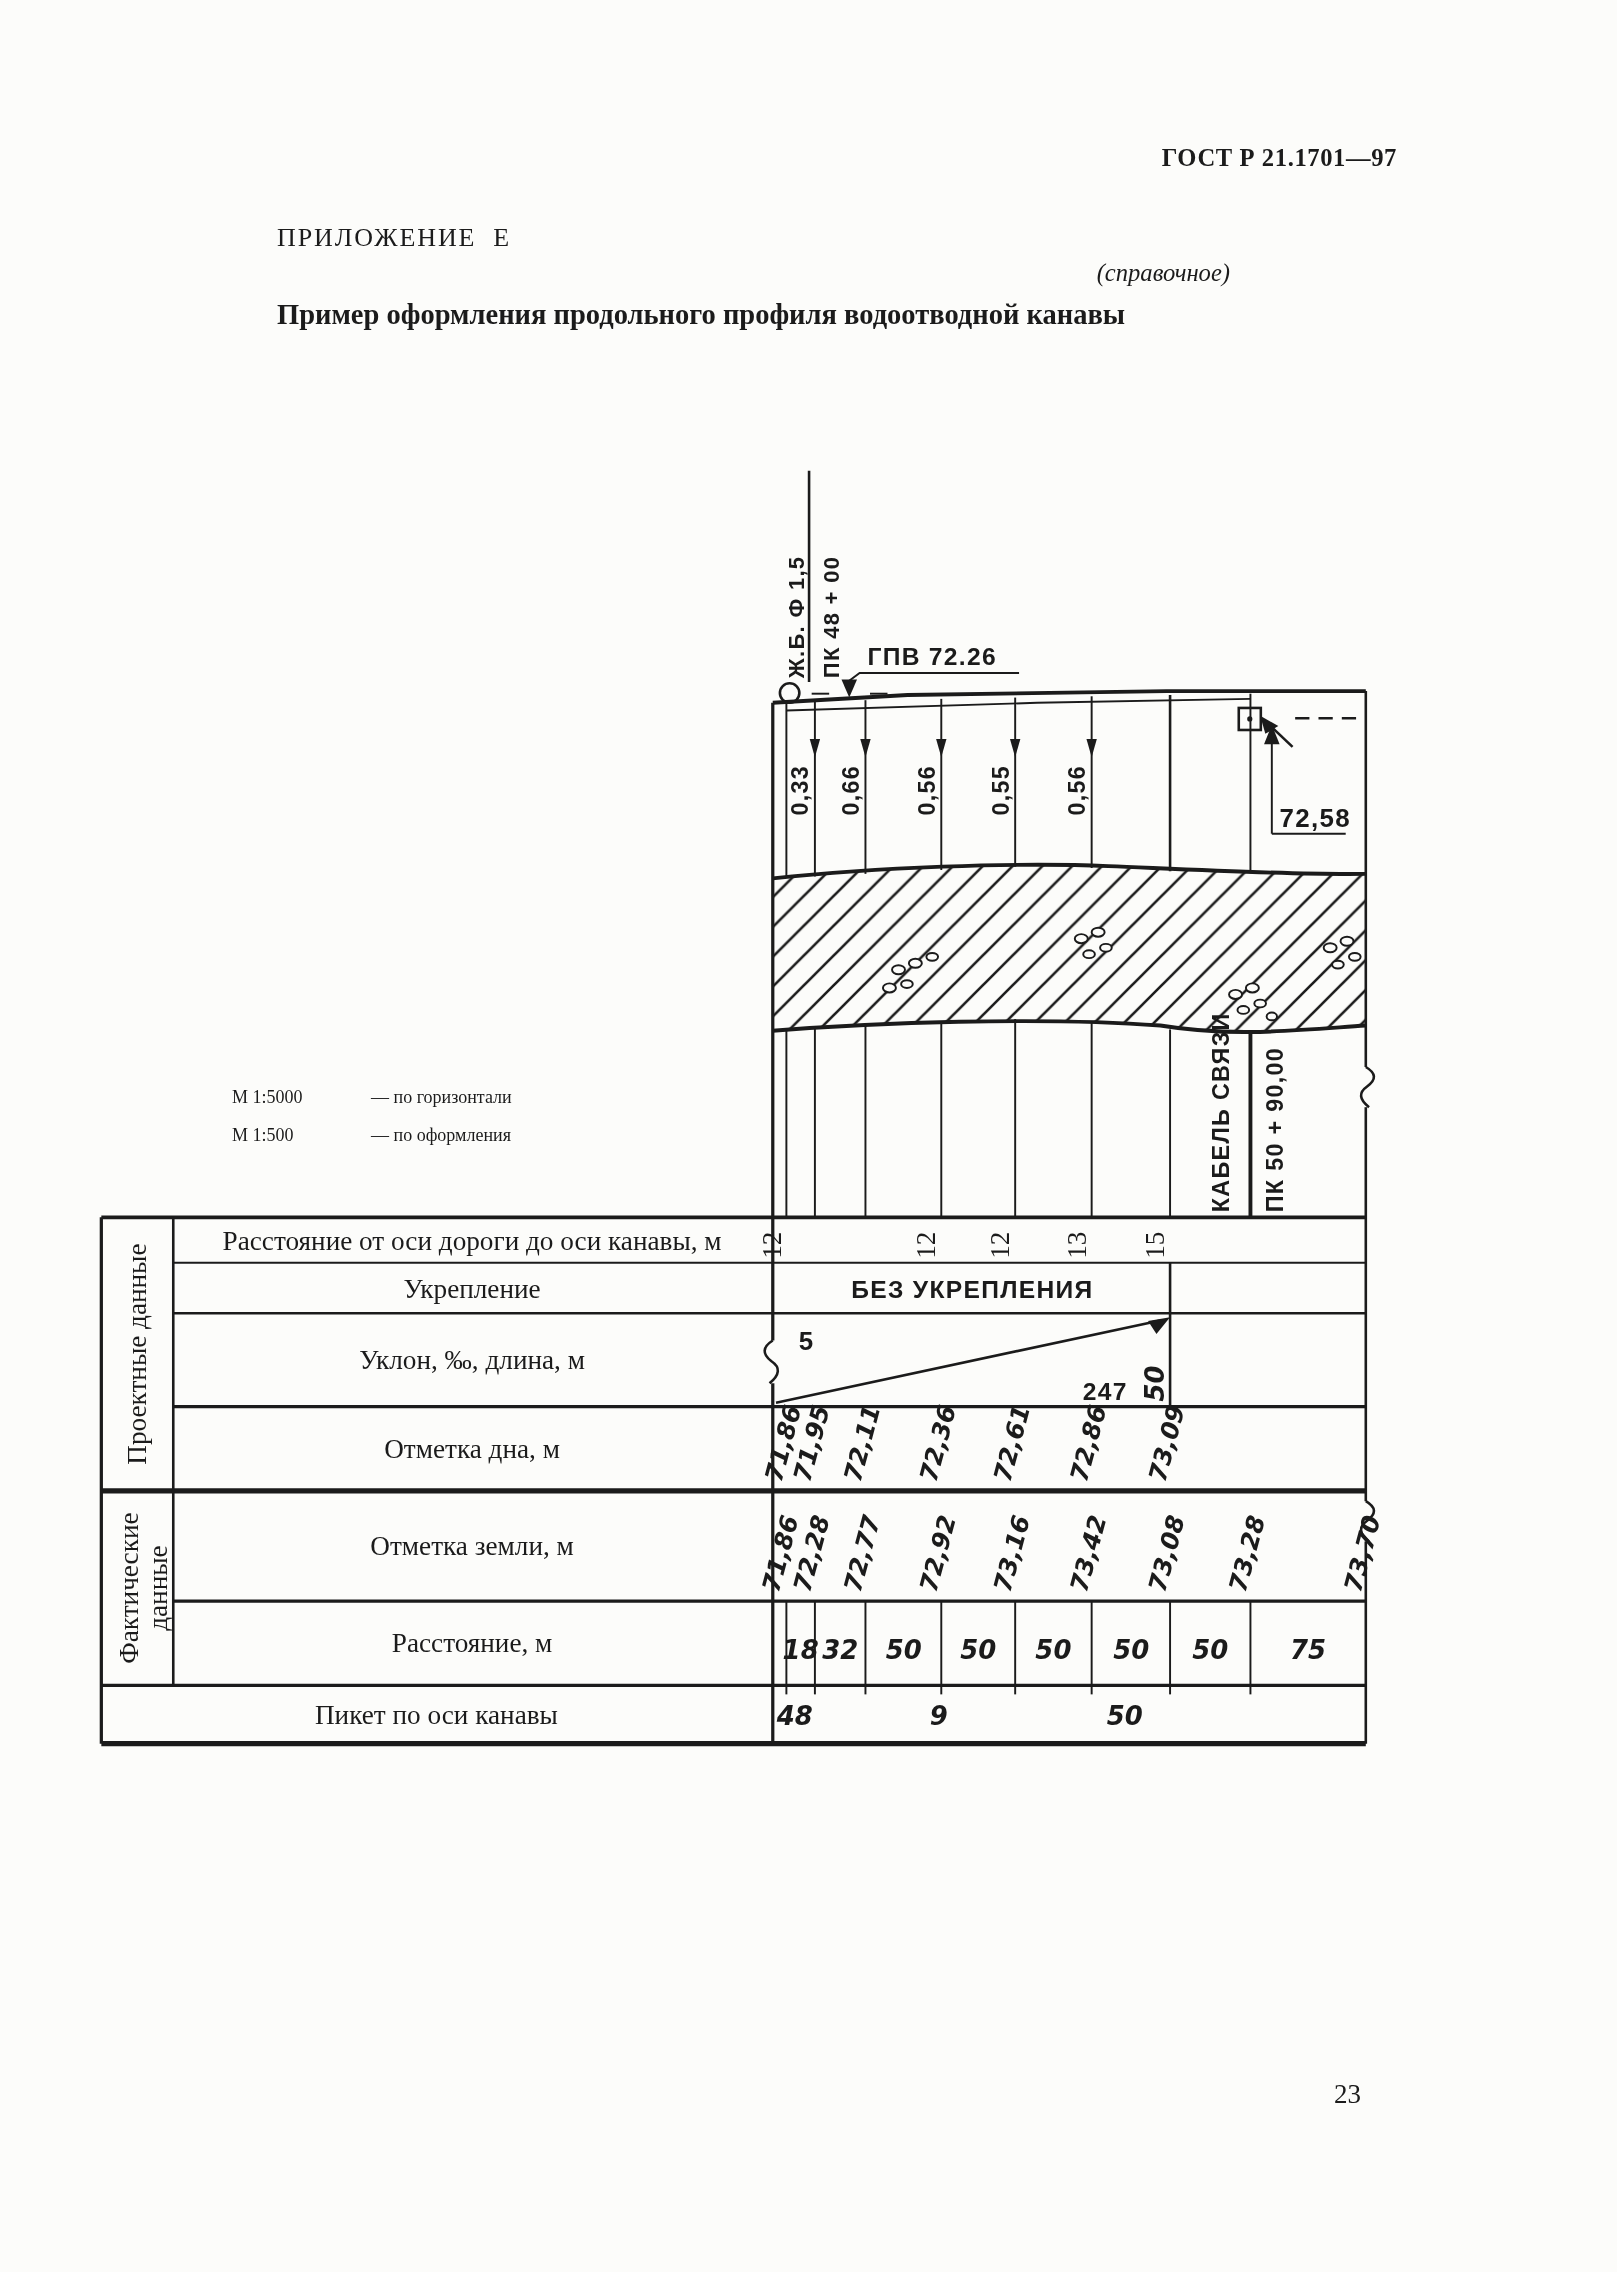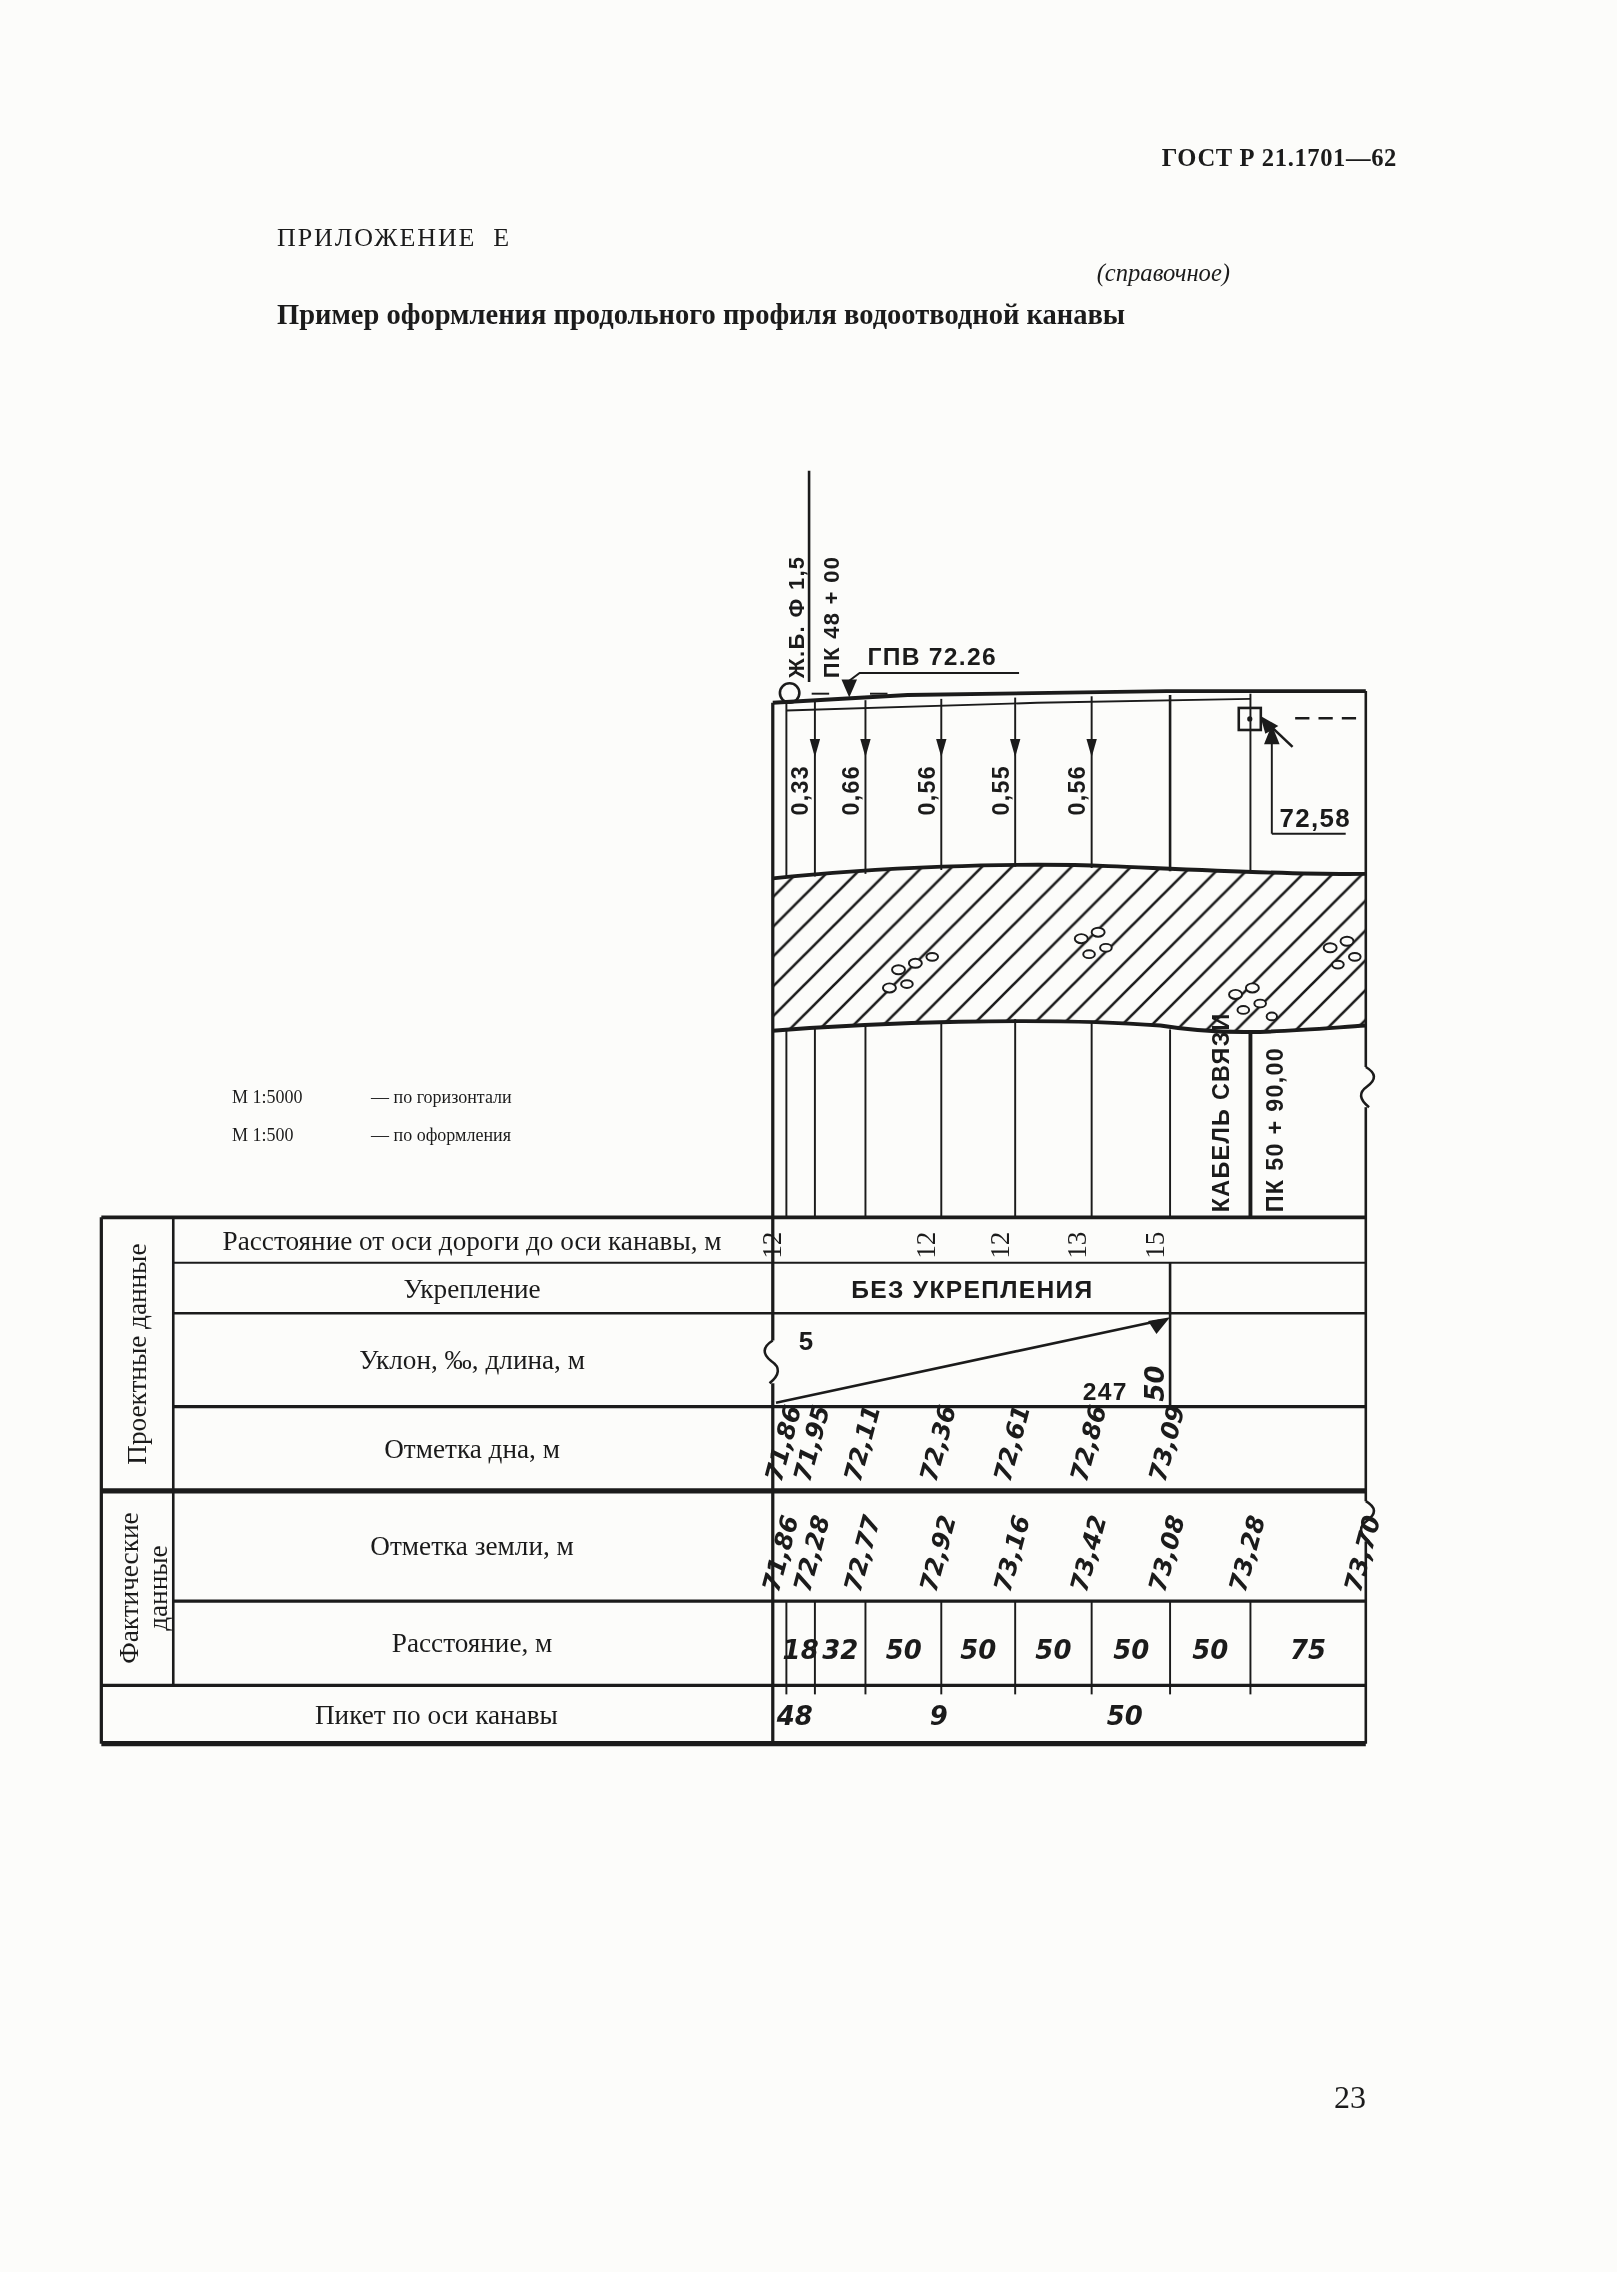--- a/index.html
+++ b/index.html
@@ -7,42 +7,42 @@
     position:relative;width:1617px;height:2273px;background:#fcfcfa;
     font-family:"Liberation Serif",serif;color:#1b1b1b;overflow:hidden;
   }
   .abs{position:absolute;}
   .gost{font-weight:bold;font-size:24.6px;letter-spacing:0.6px;text-align:right;}
   .apx{font-size:26px;letter-spacing:1.9px;text-align:left;white-space:pre;}
   .note{font-size:24.6px;font-style:italic;text-align:right;}
   .title{font-size:28.5px;font-weight:bold;text-align:left;}
   .scales{font-size:18px;line-height:38px;}
   .scales .ratio{display:inline-block;width:139px;}
-  .pagenum{font-size:32px;font-family:Liberation Serif, serif;}
+  .pagenum{font-size:27px;font-family:Liberation Serif, serif;}
   
   svg{overflow:visible;}
   .ln{stroke:#1b1b1b;fill:none;}
   .w3{stroke-width:3px;} .w4{stroke-width:4px;} .w5{stroke-width:5px;}
   .w6{stroke-width:6px;} .w8{stroke-width:8px;}
   .fillk{fill:#1b1b1b;stroke:none;}
   svg text{fill:#1b1b1b;}
   .tserif{font-family:"Liberation Serif",serif;font-size:42px;}
   .sten{font-family:"Liberation Sans",sans-serif;font-weight:700;letter-spacing:2px;}
   .s34{font-size:34px;} .s36{font-size:36px;} .s38{font-size:38px;} .s40{font-size:40px;}
   .ital{font-family:"DejaVu Sans",sans-serif;font-style:italic;font-weight:600;font-size:38px;}
   .it40{font-size:40px;}
   .oval{fill:#fcfcfa;stroke:#1b1b1b;stroke-width:3px;}
   .white{fill:#fcfcfa;stroke:none;}
 </style>
 </head>
 <body>
 
 <div class="page">
 
-  <div class="abs gost" style="left:998px;top:144px;width:399px;">ГОСТ Р 21.1701—62</div>
+  <div class="abs gost" style="left:998px;top:144px;width:399px;">ГОСТ Р 21.1701—97</div>
 
   <div class="abs apx" style="left:277px;top:223px;width:972px;">ПРИЛОЖЕНИЕ  Е</div>
 
   <div class="abs note" style="left:277px;top:259px;width:953px;">(справочное)</div>
 
   <div class="abs title" style="left:277px;top:299px;width:972px;">Пример оформления продольного профиля водоотводной канавы</div>
 
   <div class="abs scales" style="left:232px;top:1078px;">
     <div><span class="ratio">М 1:5000</span><span>—  по горизонтали</span></div>
     <div><span class="ratio">М 1:500</span><span>—  по оформления</span></div>

